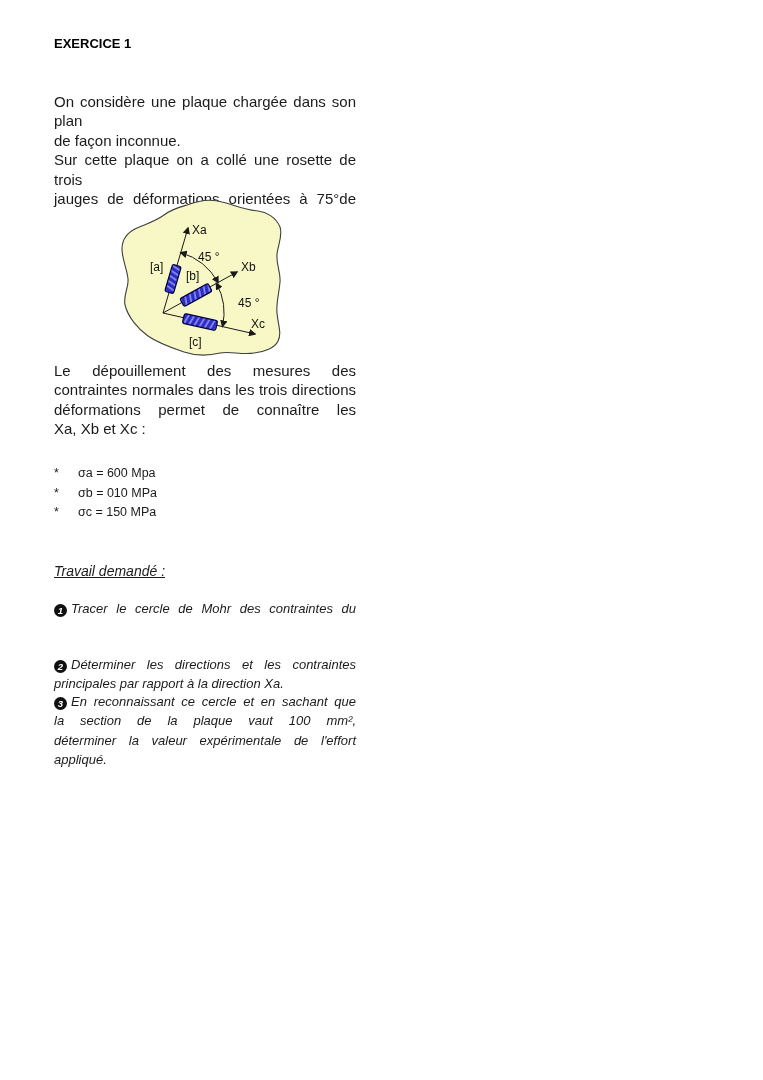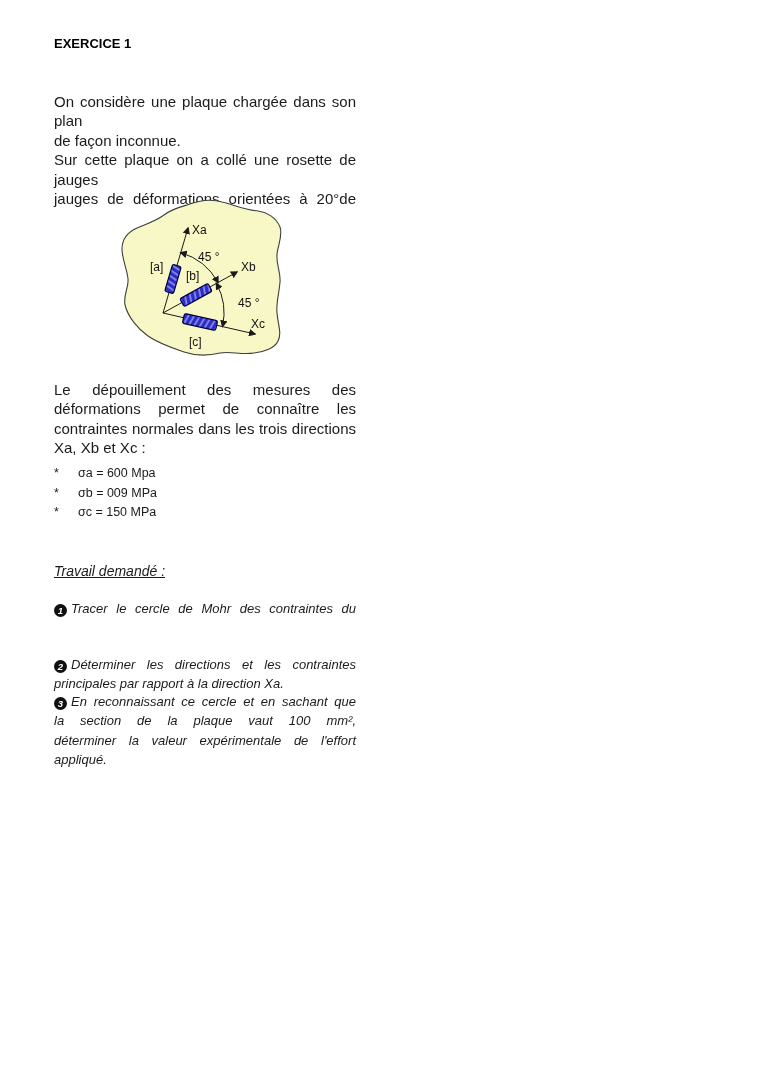--- a/index.html
+++ b/index.html
@@ -28,22 +28,22 @@
 </head>
 <body>
 
 <div class="page">
 
   <div class="abs col doc-title" style="top:36px;">EXERCICE 1</div>
 
   <div class="abs col body-txt" style="top:92px;">
     <span class="ln j">On considère une plaque chargée dans son plan</span>
     <span class="ln">de façon inconnue.</span>
-    <span class="ln j">Sur cette plaque on a collé une rosette de jauges</span>
-    <span class="ln j">jauges de déformations orientées à 20°de</span>
+    <span class="ln j">Sur cette plaque on a collé une rosette de trois</span>
+    <span class="ln j">jauges de déformations orientées à 75°de</span>
   </div>
 
   <svg class="abs" style="left:110px;top:197px;" width="190" height="165" viewBox="0 0 190 165">
     <defs>
       <marker id="arr" viewBox="0 0 10 10" refX="8" refY="5" markerWidth="7.5" markerHeight="7.5" orient="auto-start-reverse">
         <path d="M0,0 L10,5 L0,10 z" fill="#1A1A1A"></path>
       </marker>
       <pattern id="ghatch" width="5" height="40" patternUnits="userSpaceOnUse" patternTransform="rotate(18)">
         <rect width="5" height="40" fill="#2B2BC8"></rect>
         <line x1="1.2" y1="0" x2="1.2" y2="40" stroke-width="1.7" stroke="#9090EA"></line>
@@ -77,35 +77,35 @@
     <text x="82" y="37" font-size="12" fill="#111">Xa</text>
     <text x="131" y="74" font-size="12" fill="#111">Xb</text>
     <text x="141" y="131" font-size="12" fill="#111">Xc</text>
     <text x="40" y="74" font-size="12" fill="#111">[a]</text>
     <text x="76" y="83" font-size="12" fill="#111">[b]</text>
     <text x="79" y="149" font-size="12" fill="#111">[c]</text>
     <text x="88" y="64" font-size="12" fill="#111">45 °</text>
     <text x="128" y="110" font-size="12" fill="#111">45 °</text>
   </svg>
 
-  <div class="abs col body-txt" style="top:380px;">
+  <div class="abs col body-txt" style="top:361px;">
     <span class="ln j">Le dépouillement des mesures des</span>
+    <span class="ln j">contraintes normales dans les trois directions</span>
     <span class="ln j">déformations permet de connaître les</span>
-    <span class="ln j">contraintes normales dans les trois directions</span>
     <span class="ln">Xa, Xb et Xc :</span>
   </div>
 
   <div class="abs col" style="top:466px;">
     <div class="stress-row">
       <span class="star">*</span>
       <span>σa = 600 Mpa</span>
     </div>
     <div class="stress-row">
       <span class="star">*</span>
-      <span>σb = 009 MPa</span>
+      <span>σb = 010 MPa</span>
     </div>
     <div class="stress-row">
       <span class="star">*</span>
       <span>σc = 150 MPa</span>
     </div>
   </div>
 
   <div class="abs col work-head" style="top:563px;">Travail demandé :</div>
 
   <div class="abs col task" style="top:599px;">

